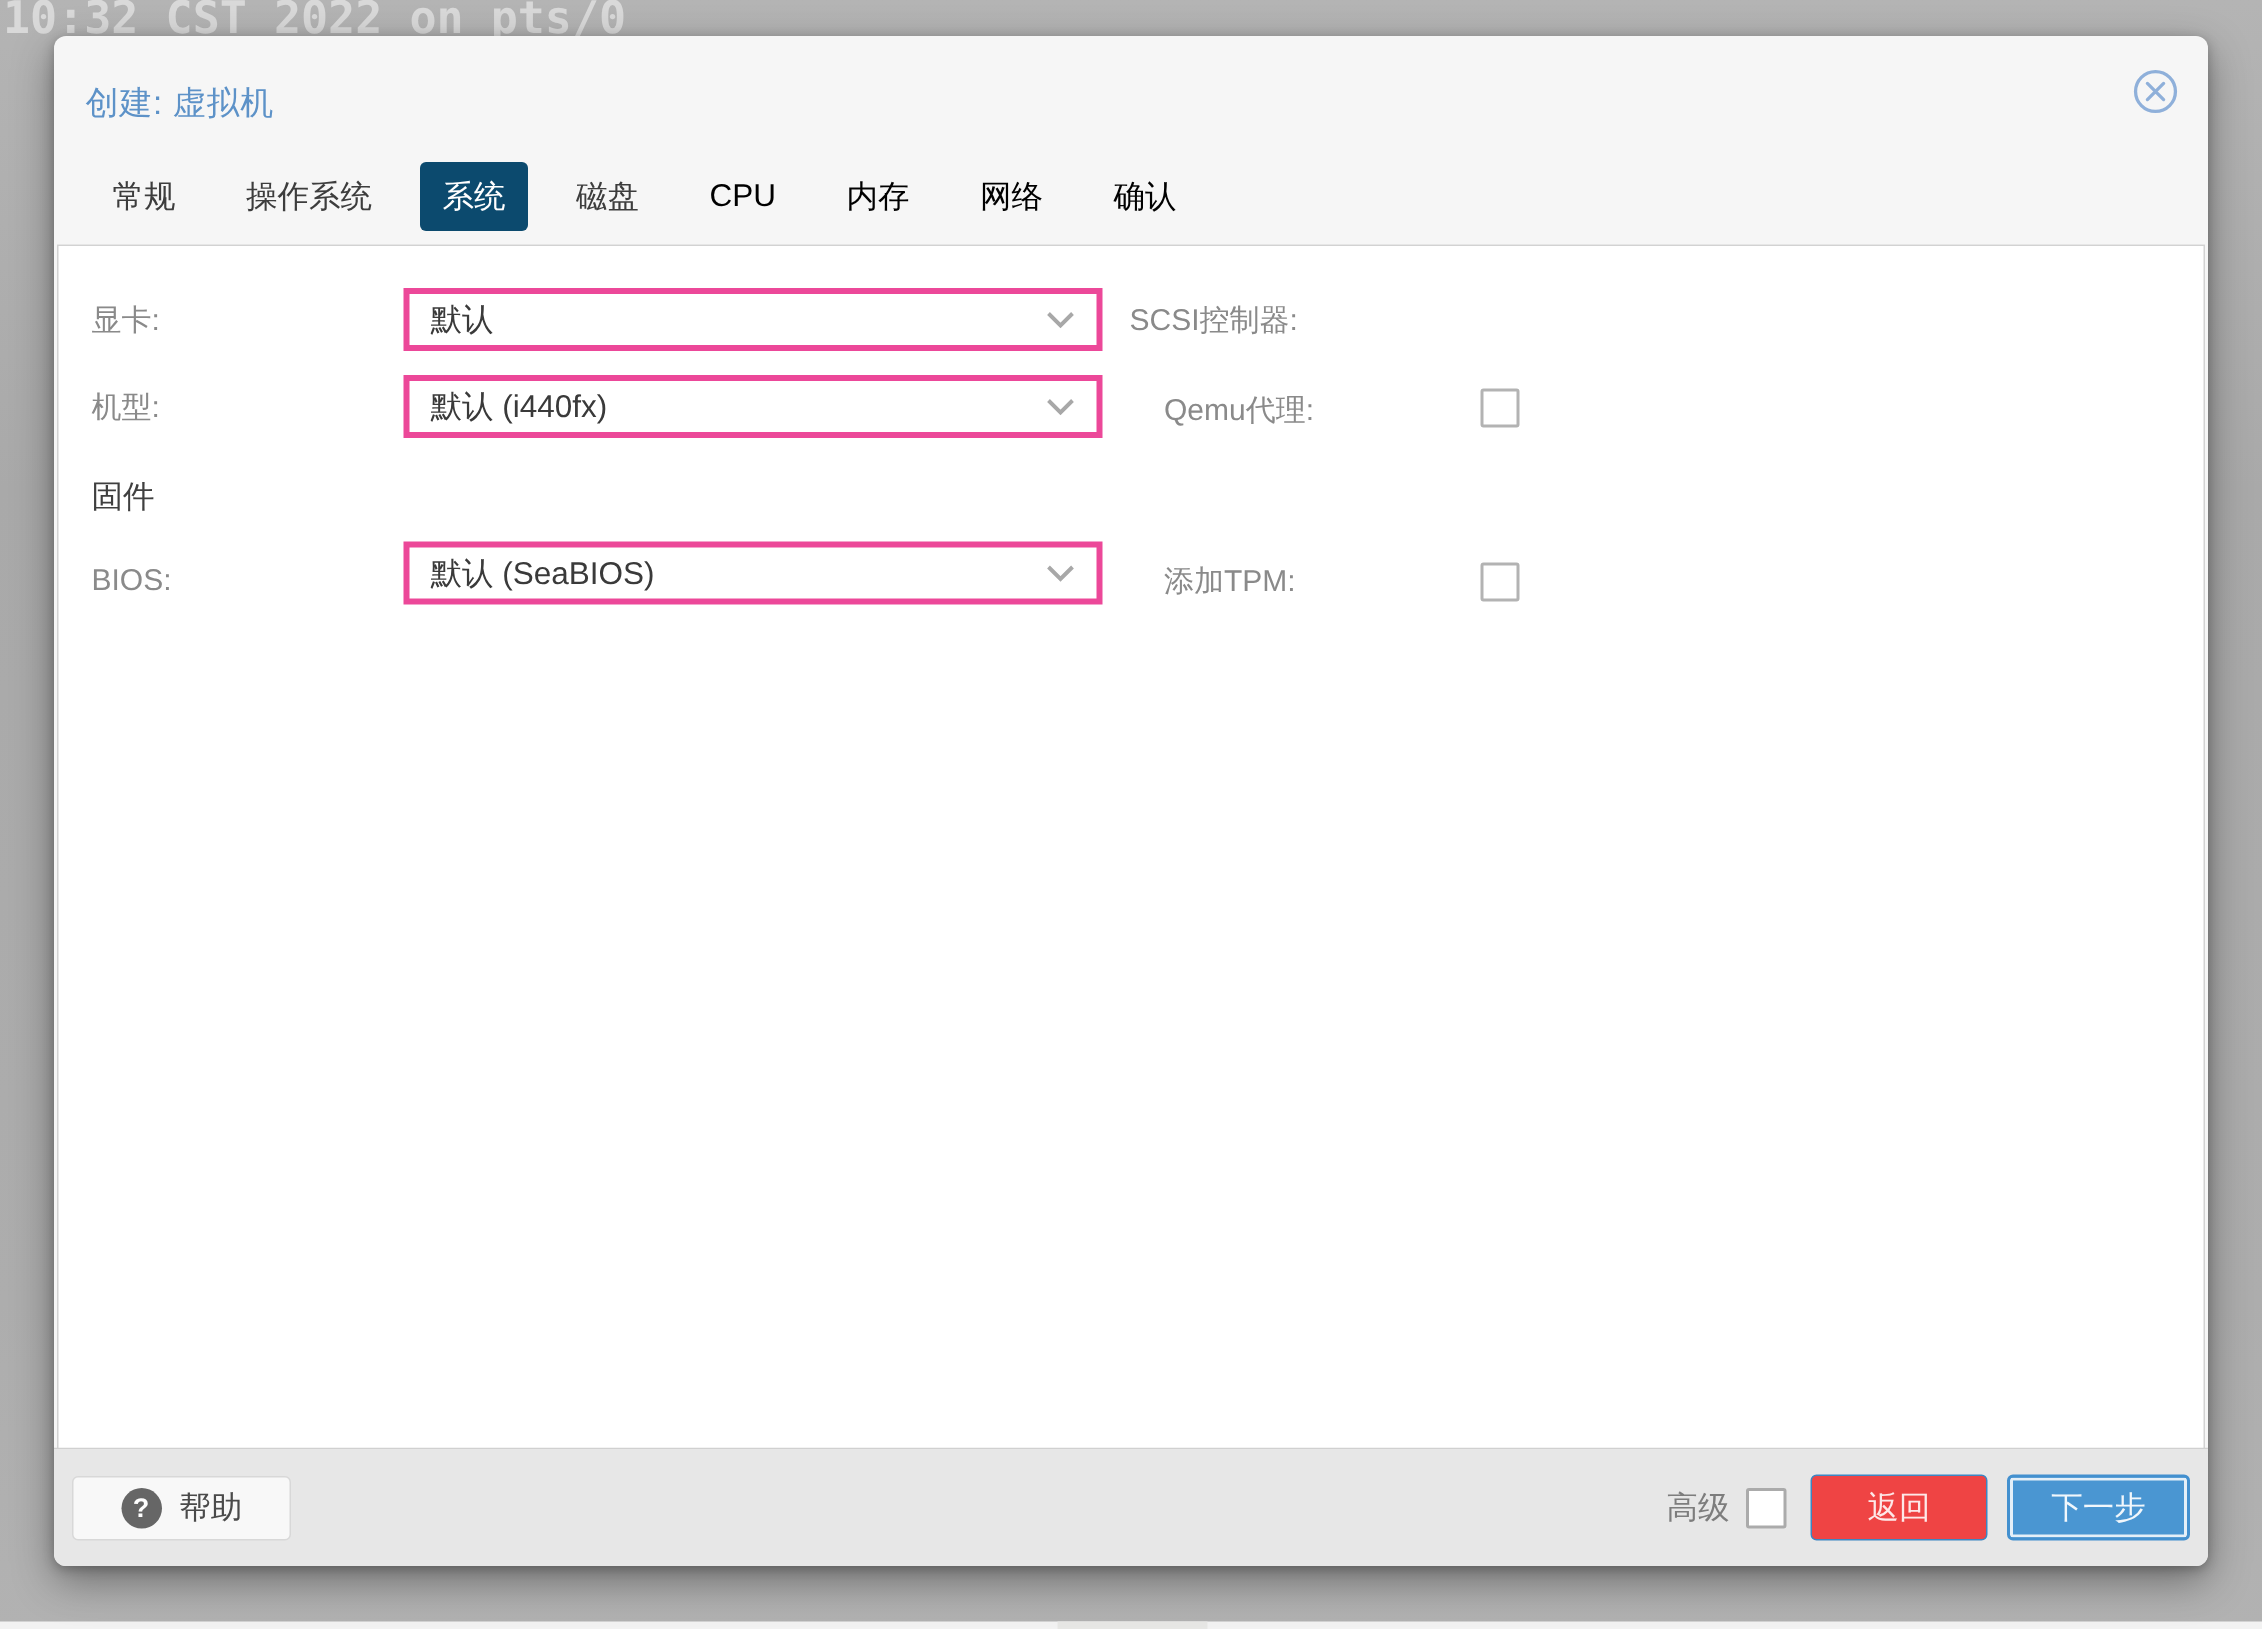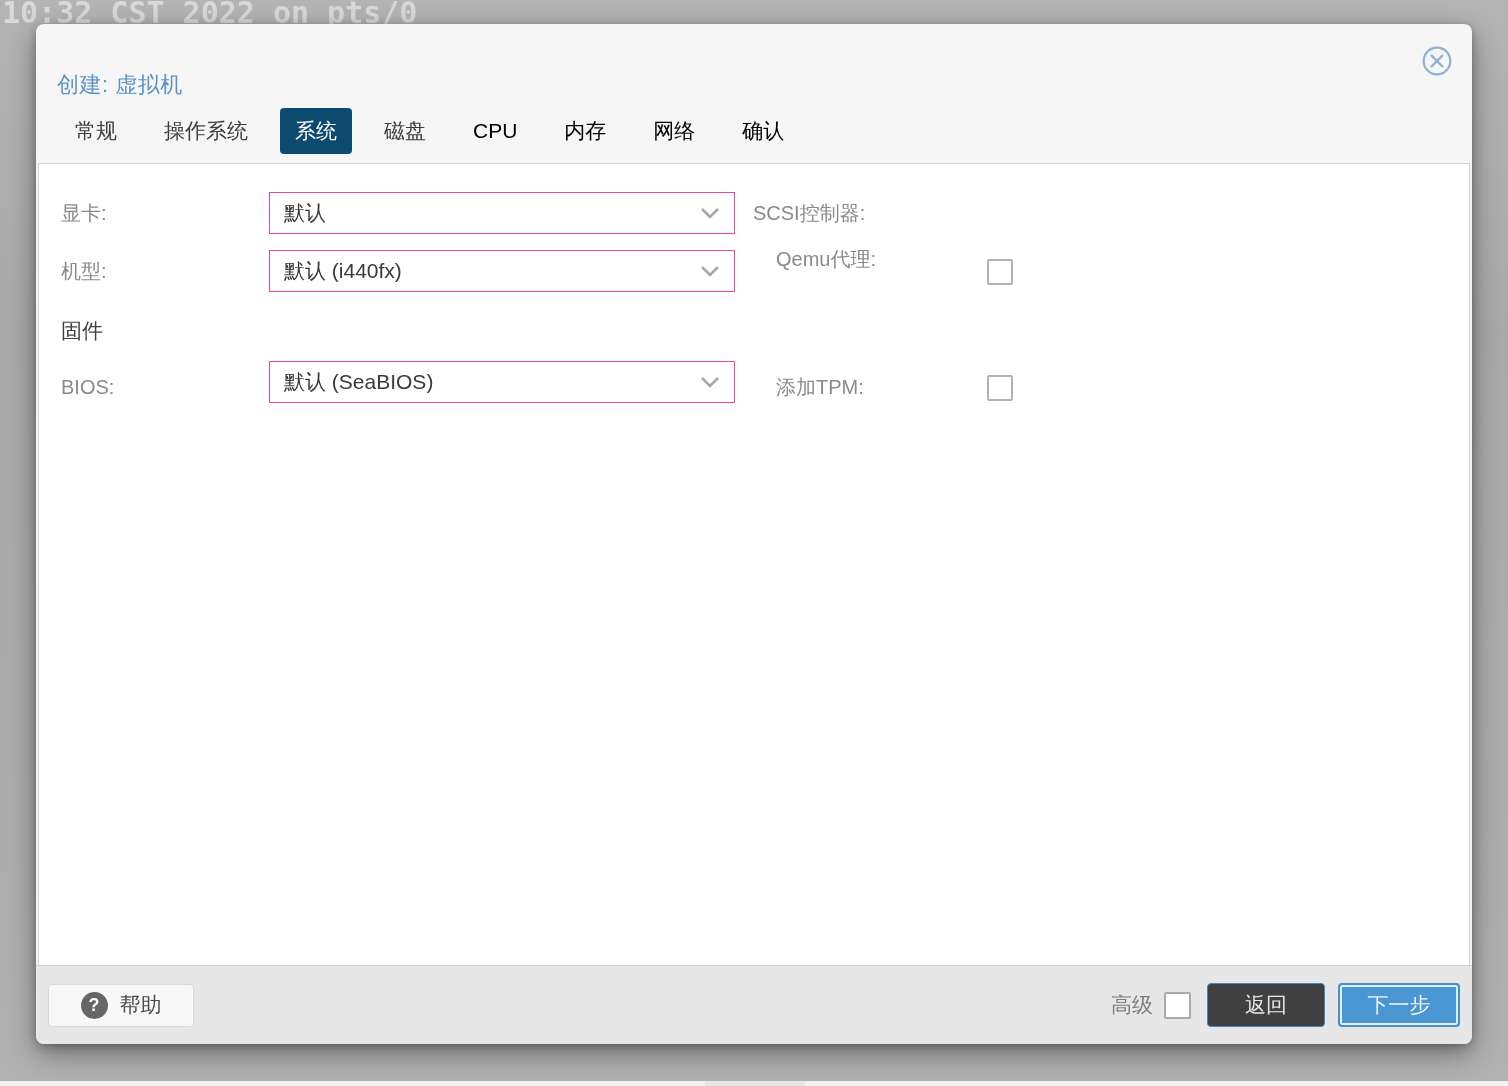--- a/index.html
+++ b/index.html
@@ -21,21 +21,21 @@
   .bottom-strip-seg { position:absolute; left:705px; bottom:0; width:100px; height:5px; background:#e7e7e5; z-index:2; }
 
   
   .dialog {
     position:absolute; left:36px; top:24px; width:1436px; height:1020px;
     background:#f6f6f6; border-radius:8px; z-index:10;
     box-shadow:0 10px 28px rgba(0,0,0,0.38), 0 2px 8px rgba(0,0,0,0.25);
   }
   .dlg-title {
     position:absolute; left:21px; top:30px;
-    font-size:22px; color:#5d92c8; letter-spacing:0.5px;margin-top:16px;
+    font-size:22px; color:#5d92c8; letter-spacing:0.5px;
   }
   .close-btn { position:absolute; right:19px; top:21px; width:32px; height:32px; cursor:pointer; }
 
   
   .tabs { position:absolute; left:24px; top:84px; height:46px; display:flex; align-items:center; gap:17px; }
   .tab {
     font-size:21px; color:#3d3d3d; padding:9px 15px; border-radius:4px;
     white-space:nowrap; cursor:pointer;
   }
   .tab.active { background:#0c4a6e; color:#ffffff; }
@@ -45,21 +45,21 @@
   .content {
     position:absolute; left:2px; top:139px; width:1432px; height:862px;
     background:#ffffff; border:1px solid #d2d2d2;
   }
   .flabel {
     position:absolute; font-size:20px; color:#8a8a8a; height:42px;
     display:flex; align-items:center; white-space:nowrap;
   }
   .section-label { position:absolute; font-size:21px; color:#3f3f3f; }
   .field {
-    position:absolute; height:42px; background:#fff; border:1px solid #ec4899;
+    position:absolute; height:42px; background:#fff; border:4px solid #ec4899;
     display:flex; align-items:center; padding:0 14px; cursor:pointer;
   }
   .field-text { font-size:21px; color:#3a3a3a; flex:1; white-space:nowrap; overflow:hidden; }
   .chev { flex:none; margin-left:8px; }
   .checkbox {
     position:absolute; width:26px; height:26px; background:#fff;
     border:2px solid #b3b3b3; border-radius:2px; cursor:pointer;
   }
 
   
@@ -83,21 +83,21 @@
   .adv-label { font-size:21px; color:#7d7d7d; margin-right:11px; }
   .adv-checkbox {
     width:27px; height:27px; background:#fff; border:2px solid #ababab;
     border-radius:2px; cursor:pointer; margin-right:16px;
   }
   .btn {
     height:44px; border-radius:4px; font-size:21px; display:flex;
     align-items:center; justify-content:center; cursor:pointer;
   }
   .btn-back {
-    width:118px; background:#404040; border:1px solid #3d86c2;
+    width:118px; background:#ef4444; border:1px solid #3d86c2;
     color:rgba(255,255,255,0.88); margin-right:13px;
   }
   .btn-next {
     width:122px; background:#4a96d2; border:2px solid #4390cf;
     box-shadow:inset 0 0 0 2px rgba(255,255,255,0.85);
     color:rgba(255,255,255,0.92);
   }
 </style>
 </head>
 <body>
@@ -141,21 +141,21 @@
     <div class="flabel" style="left:714px; top:28px;">SCSI控制器:</div>
 
     <div class="flabel" style="left:22px; top:86px;">机型:</div>
     <div class="field" style="left:230px; top:86px; width:466px;">
       <span class="field-text">默认 (i440fx)</span>
       <svg class="chev" width="20" height="12" viewBox="0 0 20 12">
           <polyline points="2,2 10,10 18,2" fill="none" stroke="#a8a8a8" stroke-width="2.6"></polyline>
         </svg>
     </div>
 
-    <div class="flabel" style="left:737px; top:74px;text-align:center;">Qemu代理:</div>
+    <div class="flabel" style="left:737px; top:88px;text-align:center;">Qemu代理:</div>
     <div class="checkbox" style="left:948px; top:95px;"></div>
 
     <div class="section-label" style="left:22px; top:153px;">固件</div>
 
     <div class="flabel" style="left:22px; top:202px;">BIOS:</div>
     <div class="field" style="left:230px; top:197px; width:466px;">
       <span class="field-text">默认 (SeaBIOS)</span>
       <svg class="chev" width="20" height="12" viewBox="0 0 20 12">
           <polyline points="2,2 10,10 18,2" fill="none" stroke="#a8a8a8" stroke-width="2.6"></polyline>
         </svg>

